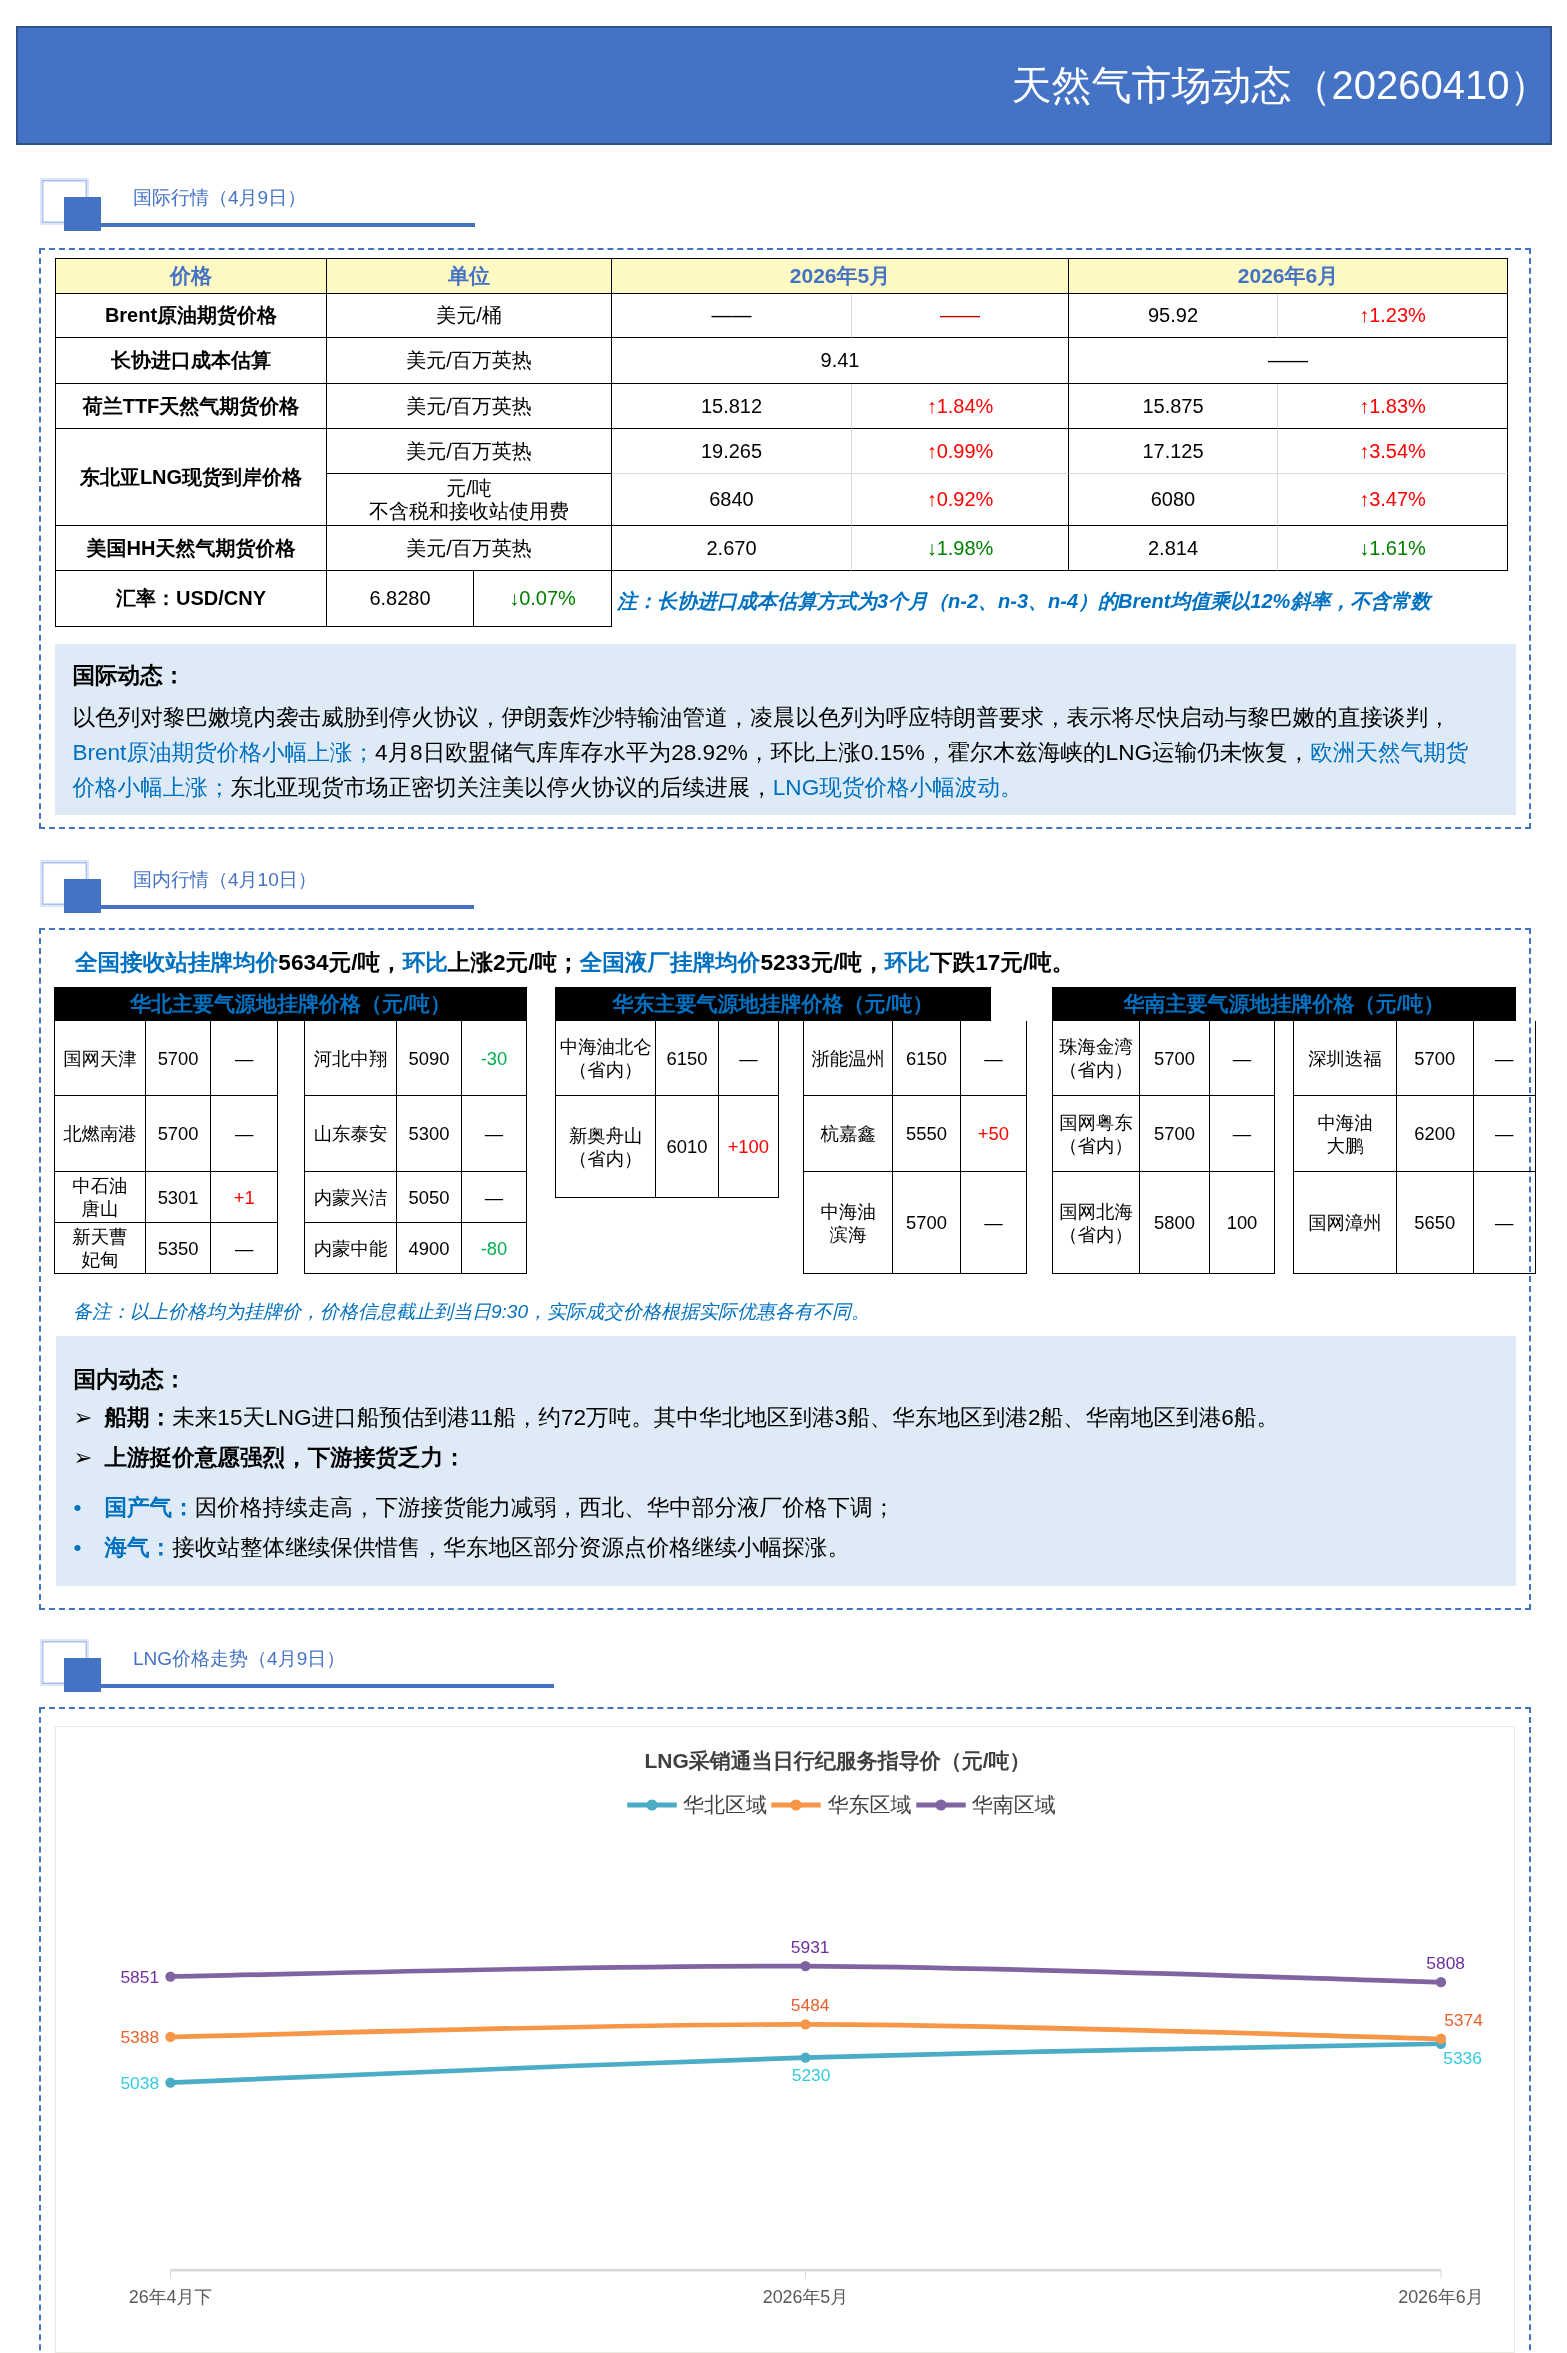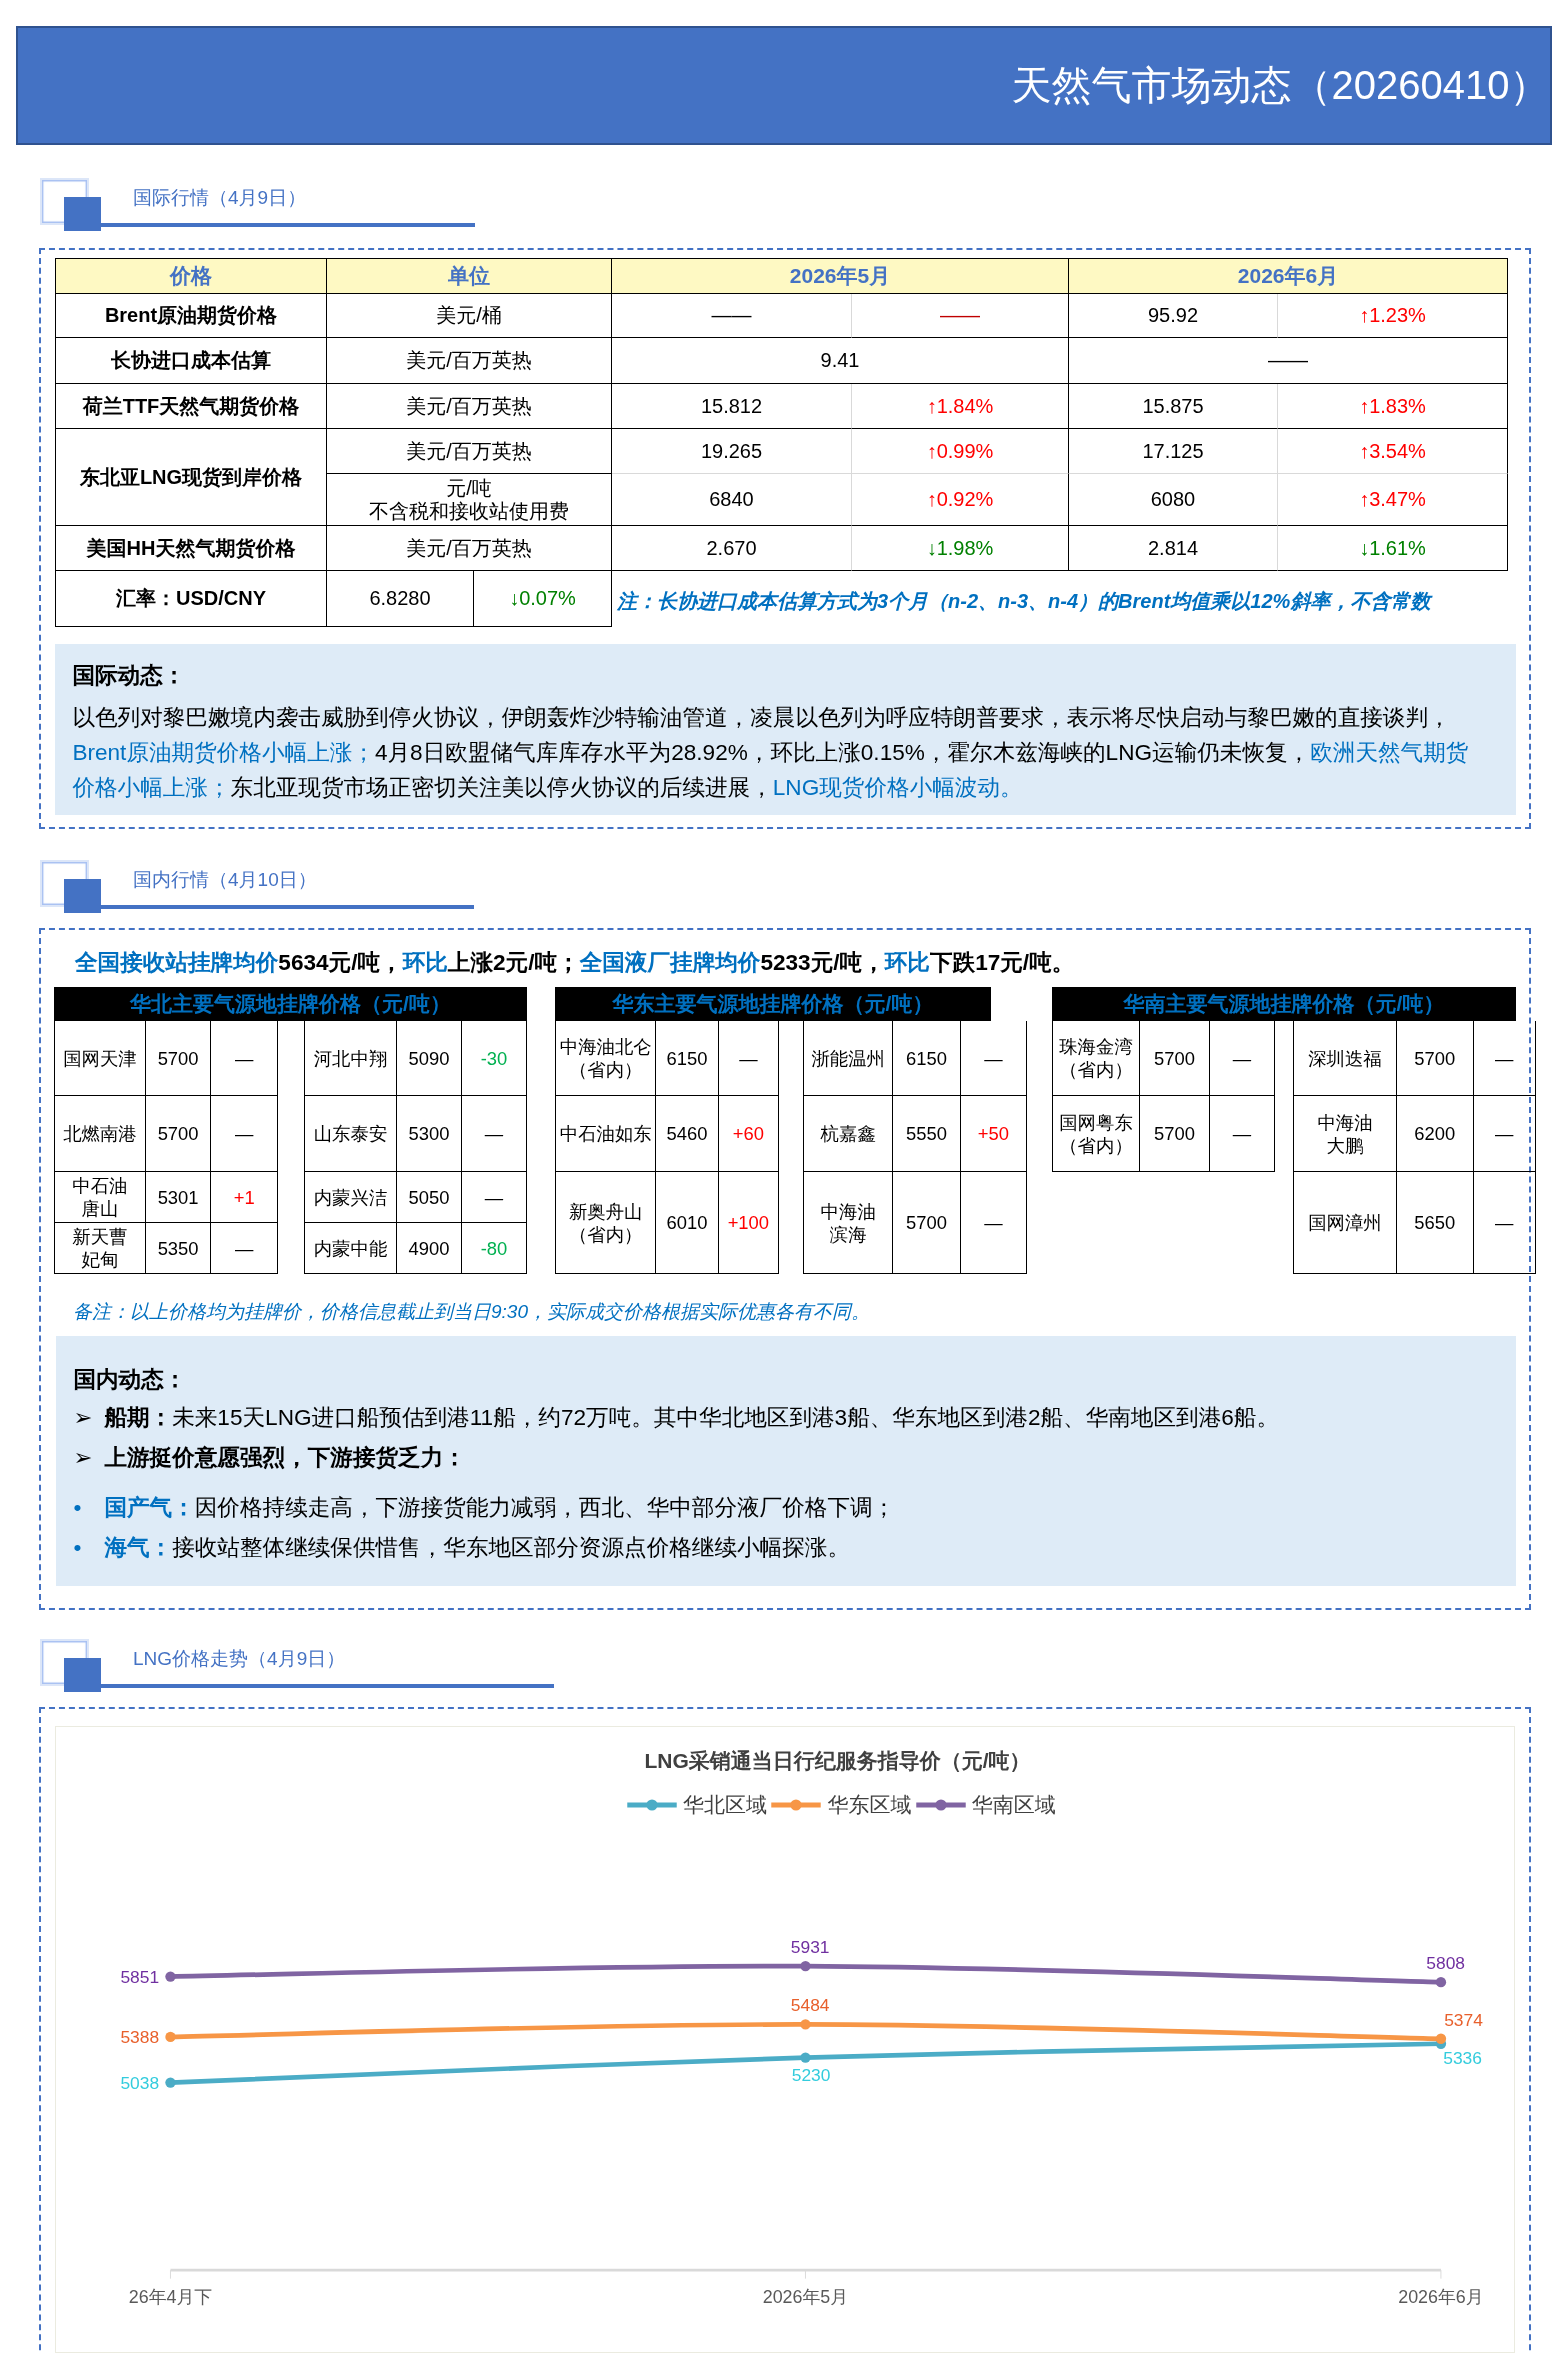--- a/index.html
+++ b/index.html
@@ -251,25 +251,20 @@
         <col style="width:62px">
         <col style="width:60px">
       </colgroup>
     <tbody>
         <tr style="height:75px">
           <td>中海油北仑
 （省内）</td>
           <td>6150</td>
           <td data-dir="none">—</td>
         </tr>
-    <tr style="height:76px">
-          <td>中石油如东</td>
-          <td>5460</td>
-          <td data-dir="up">+60</td>
-        </tr>
     <tr style="height:102px">
           <td>新奥舟山
 （省内）</td>
           <td>6010</td>
           <td data-dir="up">+100</td>
         </tr>
   </tbody>
     </table>
   <table class="rt" style="left:248px;width:224px">
     <colgroup>
@@ -311,20 +306,26 @@
           <td>珠海金湾
 （省内）</td>
           <td>5700</td>
           <td data-dir="none">—</td>
         </tr>
     <tr style="height:76px">
           <td>国网粤东
 （省内）</td>
           <td>5700</td>
           <td data-dir="none">—</td>
+        </tr>
+    <tr style="height:102px">
+          <td>国网北海
+（省内）</td>
+          <td>5800</td>
+          <td data-dir="none">100</td>
         </tr>
   </tbody>
     </table>
   <table class="rt" style="left:241px;width:243px">
     <colgroup>
         <col style="width:94px">
         <col style="width:70px">
         <col style="width:57px">
       </colgroup>
     <tbody>

